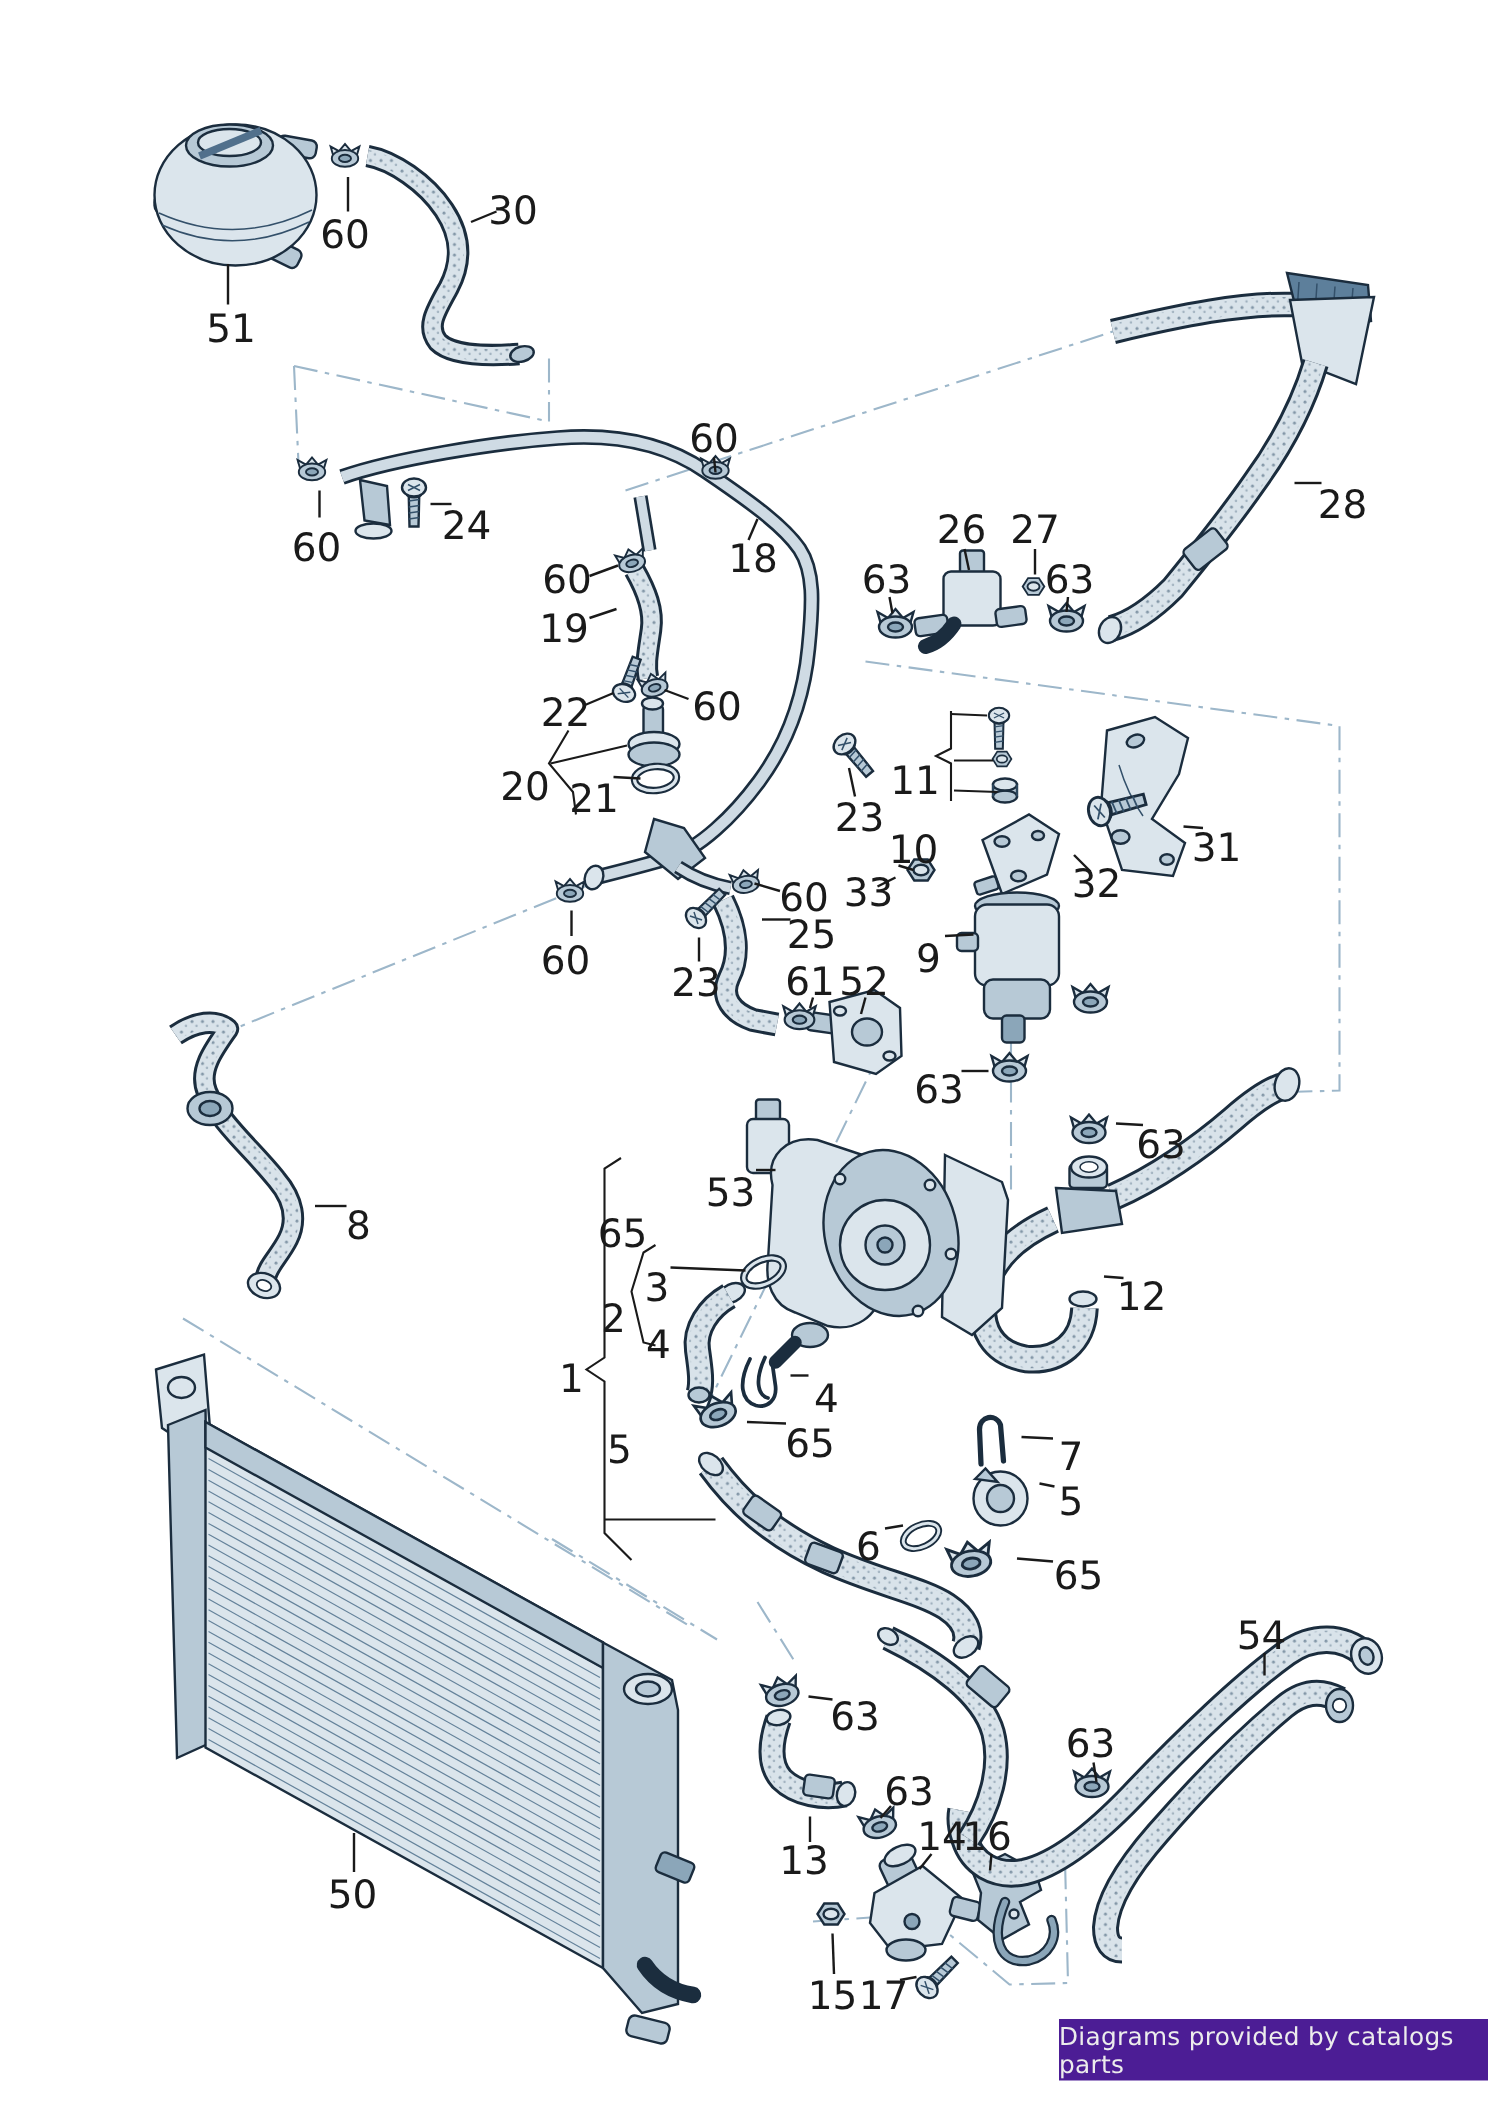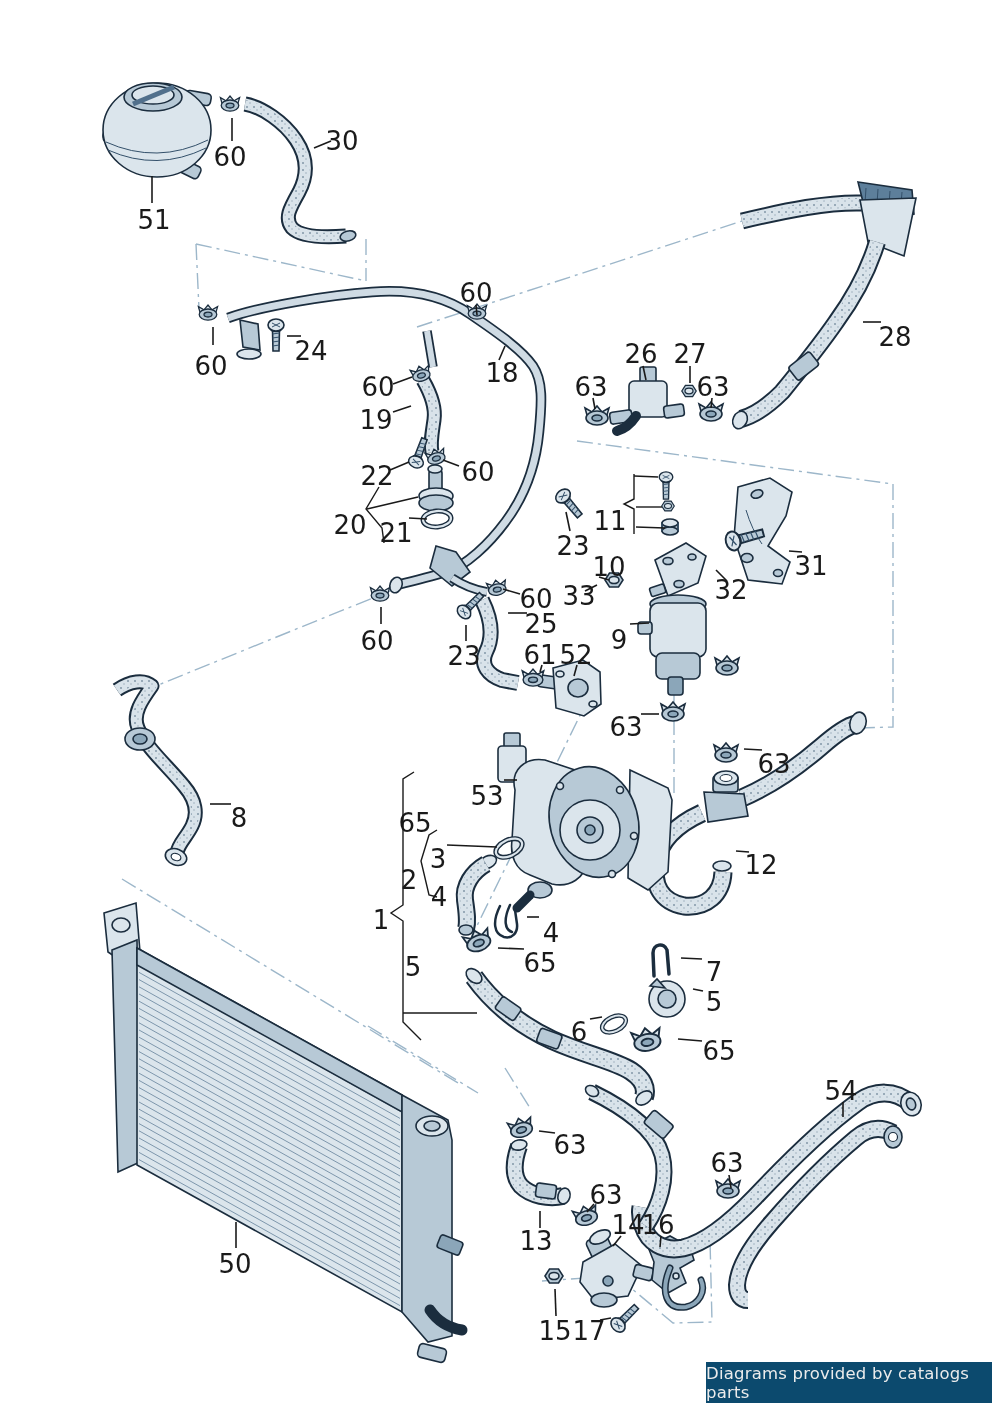--- a/index.html
+++ b/index.html
@@ -10,21 +10,21 @@
   .pm{fill:#b7c9d6;stroke:#1b2d3e;stroke-width:1.6;}
   .pd{fill:#8ba6b9;stroke:#1b2d3e;stroke-width:1.6;}
   .pc{fill:#5d7f9b;stroke:#1b2d3e;stroke-width:1.6;}
   .thin{fill:none;stroke:#33506a;stroke-width:1;}
   .wire{fill:none;stroke:#1b2d3e;stroke-linecap:round;}
   .refline{fill:none;stroke:#9db7ca;stroke-width:1.4;stroke-dasharray:16 5 3 5;}
   .lead{stroke:#1a1a1a;stroke-width:1.6;}
   .bracket{fill:none;stroke:#1a1a1a;stroke-width:1.4;}
   text.callout{font-family:"DejaVu Sans",sans-serif;font-size:26px;fill:#1a1a1a;
                text-anchor:middle;dominant-baseline:central;}
-  .watermark{position:absolute;right:0;bottom:0;width:286px;height:41px;background:#0c4a6e;
+  .watermark{position:absolute;right:0;bottom:16px;width:286px;height:41px;background:#4c1d95;
              color:#ececec;display:flex;align-items:center;justify-content:flex-start;
              font-size:16.5px;letter-spacing:.2px;}
 </style>
 </head>
 <body>
 
 <div class="canvas">
 <svg width="992" height="1403" viewBox="0 0 992 1403">
   <defs>
     <pattern id="dots" width="7" height="7" patternUnits="userSpaceOnUse">

